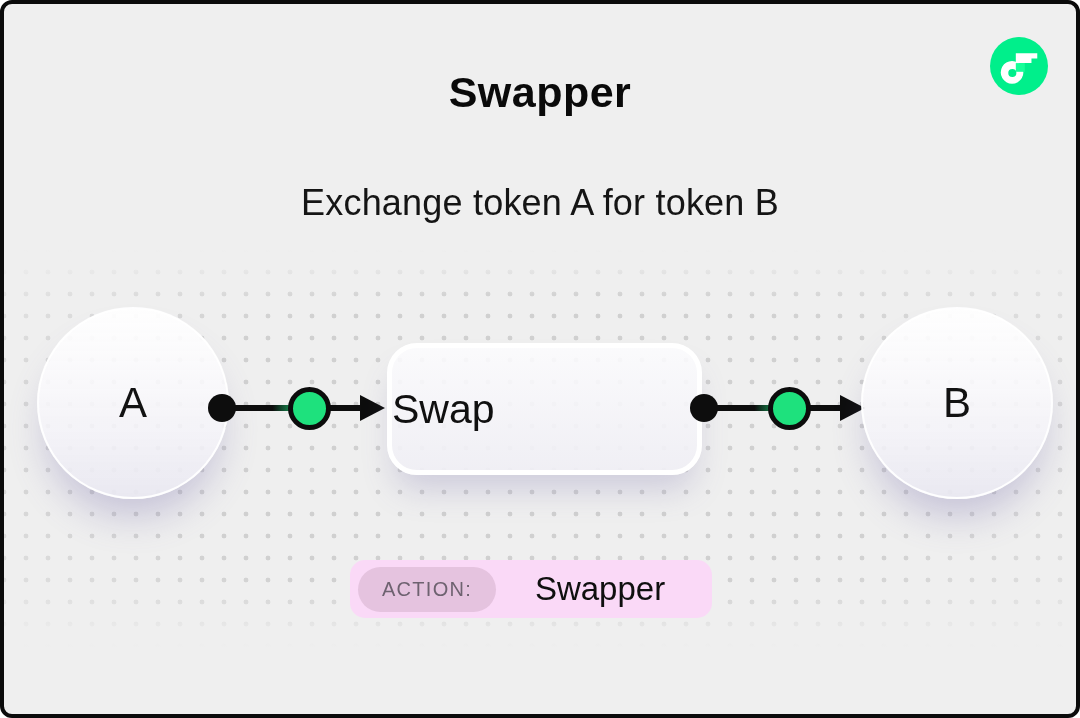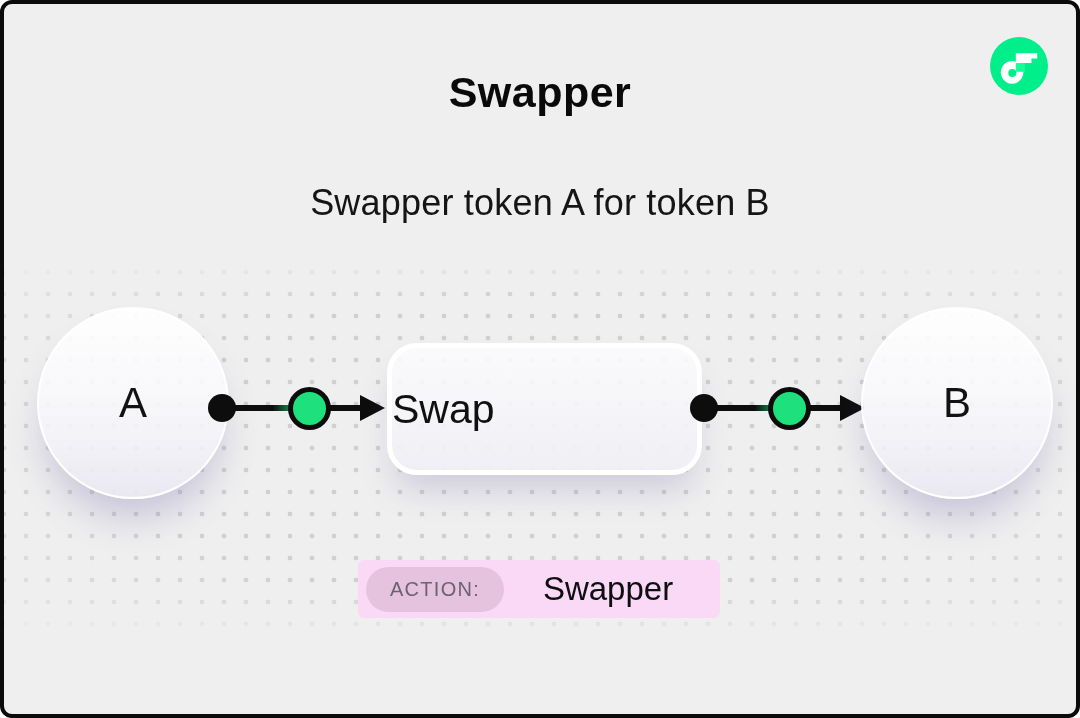--- a/index.html
+++ b/index.html
@@ -79,22 +79,22 @@
     background:#1ee17d;border:5px solid #0c0c0c;box-sizing:border-box;top:383px;
   }
   .edge-arrowhead{
     position:absolute;width:0;height:0;top:391px;
     border-top:13.5px solid transparent;
     border-bottom:13.5px solid transparent;
     border-left:25px solid #0d0d0d;
   }
 
   .action-badge{
-    position:absolute;left:354px;top:556px;width:362px;height:58px;
-    border-radius:6px;background:#fad9f7;
+    position:absolute;left:346px;top:556px;width:362px;height:58px;
+    border-radius:15px;background:#fad9f7;
     display:flex;align-items:center;
     padding-left:8px;box-sizing:border-box;
   }
   .action-pill{
     width:138px;height:45px;border-radius:23px;background:#e5c3df;
     display:flex;align-items:center;justify-content:center;flex:0 0 auto;
   }
   .action-pill-label{
     font-size:20px;letter-spacing:1.3px;color:#6e6270;font-weight:500;
   }
@@ -115,21 +115,21 @@
     <div class="logo">
       <svg viewBox="0 0 100 100" aria-hidden="true">
         <circle cx="50" cy="50" r="50" fill="#00EF8B"></circle>
         <path fill="#FFFFFF" fill-rule="evenodd" d="M38,41.5 a19.5,19.5 0 1 0 0.02,0 Z M38.5,55 a7,7 0 1 1 -0.02,14 a7,7 0 0 1 0.02,-14 Z"></path>
         <path fill="#FFFFFF" d="M44.5,28 h37 v9 h-10 v8 h-27 z"></path>
         <rect x="44.5" y="45" width="15.5" height="15" fill="#16FF99"></rect>
       </svg>
     </div>
 
     <div class="title">Swapper</div>
-    <div class="subtitle">Swapper token A for token B</div>
+    <div class="subtitle">Exchange token A for token B</div>
 
     <div class="node-circle a">
       <span class="node-label">A</span>
     </div>
 
     <div class="edge-start-dot" style="left:204px;top:390px;"></div>
     <div class="edge-line" style="left:216px;"></div>
     <div class="edge-node-dot" style="left:284px;"></div>
     <div class="edge-arrowhead" style="left:356px;"></div>
 

